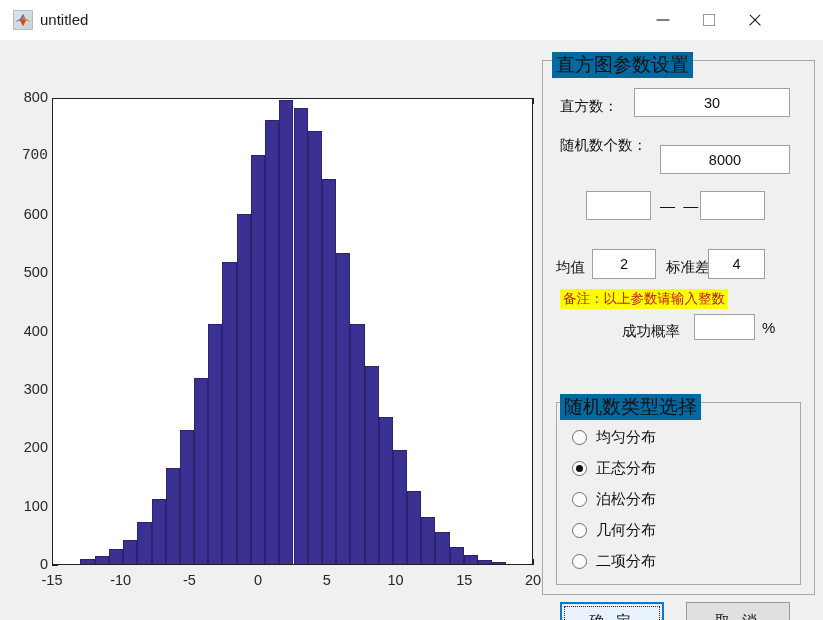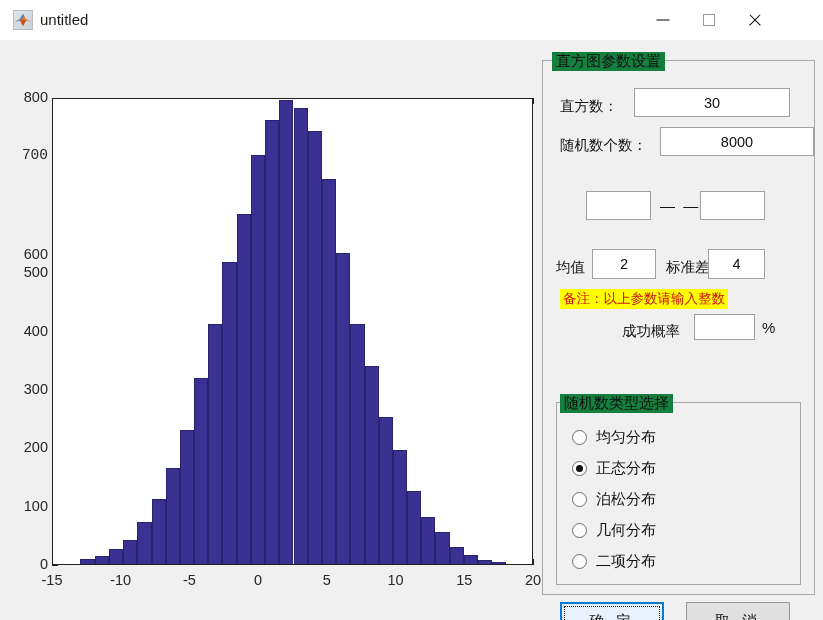--- a/index.html
+++ b/index.html
@@ -46,21 +46,21 @@
   .bar{position:absolute;bottom:0;background:#3a3192;border:1px solid #2a2470;
     border-bottom:none;box-sizing:border-box;}
   .ytl{position:absolute;width:40px;text-align:right;font-size:14.5px;color:#262626;}
   .ytmark{position:absolute;left:44px;width:6px;height:1px;background:#202020;}
   .xtl{position:absolute;width:40px;text-align:center;font-size:14.5px;color:#262626;}
   .xtmark-b{position:absolute;width:1px;height:6px;background:#202020;}
 
   
   .panel{position:absolute;left:542px;top:10px;width:273px;height:555px;}
   .grp{position:absolute;border:1px solid #a8a8a8;box-sizing:border-box;}
-  .grp-title{position:absolute;background:#15803d;padding:0 4px;font-size:15px;
+  .grp-title{position:absolute;background:#0369a1;padding:0 4px;font-size:19px;
     color:#111;white-space:nowrap;}
   .pg{left:0;top:10px;width:273px;height:535px;}
   .pg-title{left:10px;top:2px;}
 
   .lbl{position:absolute;font-size:14.5px;color:#111;white-space:nowrap;}
   .inp{position:absolute;background:#ffffff;border:1px solid #a0a0a0;box-sizing:border-box;
     font-size:14.5px;color:#111;text-align:center;line-height:1;
     font-family:"Liberation Sans","DejaVu Sans",sans-serif;padding:0;outline:none;}
   .note{position:absolute;background:#ffff00;color:#cc1111;font-size:13.5px;
     padding:1px 3px;white-space:nowrap;}
@@ -116,21 +116,21 @@
 
     <div class="figure">
 
       <div id="ylabels">
           <div class="ytl" style="left: 0px; top: 508px;">0</div>
           <div class="ytl" style="left: 0px; top: 449.625px;">100</div>
           <div class="ytl" style="left: 0px; top: 391.25px;">200</div>
           <div class="ytl" style="left: 0px; top: 332.875px;">300</div>
           <div class="ytl" style="left: 0px; top: 274.5px;">400</div>
           <div class="ytl" style="left: 0px; top: 216.125px;">500</div>
-          <div class="ytl" style="left: 0px; top: 157.75px; margin-top: 40px;">600</div>
+          <div class="ytl" style="left: 0px; top: 157.75px;">600</div>
           <div class="ytl" style="left: 0px; top: 99.375px; font-family: Liberation Mono, monospace;">700</div>
           <div class="ytl" style="left: 0px; top: 41px;">800</div>
         </div>
       <div id="ytmarks">
           <div class="ytmark" style="top: 517px;"></div>
           <div class="ytmark" style="top: 458.625px;"></div>
           <div class="ytmark" style="top: 400.25px;"></div>
           <div class="ytmark" style="top: 341.875px;"></div>
           <div class="ytmark" style="top: 283.5px;"></div>
           <div class="ytmark" style="top: 225.125px;"></div>
@@ -205,21 +205,21 @@
 
     <div class="panel">
 
       <div class="grp pg"></div>
       <div class="grp-title pg-title">直方图参数设置</div>
 
       <div class="lbl" style="left:18px;top:47px;">直方数：</div>
       <input class="inp" style="left: 92px; top: 38px; width: 156px; height: 29px;" placeholder="" value="30">
 
       <div class="lbl" style="left:18px;top:86px;">随机数个数：</div>
-      <input class="inp" style="left: 118px; top: 77px; width: 154px; height: 29px;" placeholder="" value="8000">
+      <input class="inp" style="left: 118px; top: 95px; width: 130px; height: 29px;" placeholder="" value="8000">
 
       <input class="inp" style="left: 44px; top: 141px; width: 65px; height: 29px;" placeholder="">
       <div class="dashes" style="left:118px;top:147px;">— —</div>
       <input class="inp" style="left: 158px; top: 141px; width: 65px; height: 29px;" placeholder="">
 
       <div class="lbl" style="left:14px;top:208px;">均值</div>
       <input class="inp" style="left: 50px; top: 199px; width: 64px; height: 30px;" placeholder="" value="2">
       <div class="lbl" style="left:124px;top:208px;">标准差</div>
       <input class="inp" style="left: 166px; top: 199px; width: 57px; height: 30px;" placeholder="" value="4">
 

